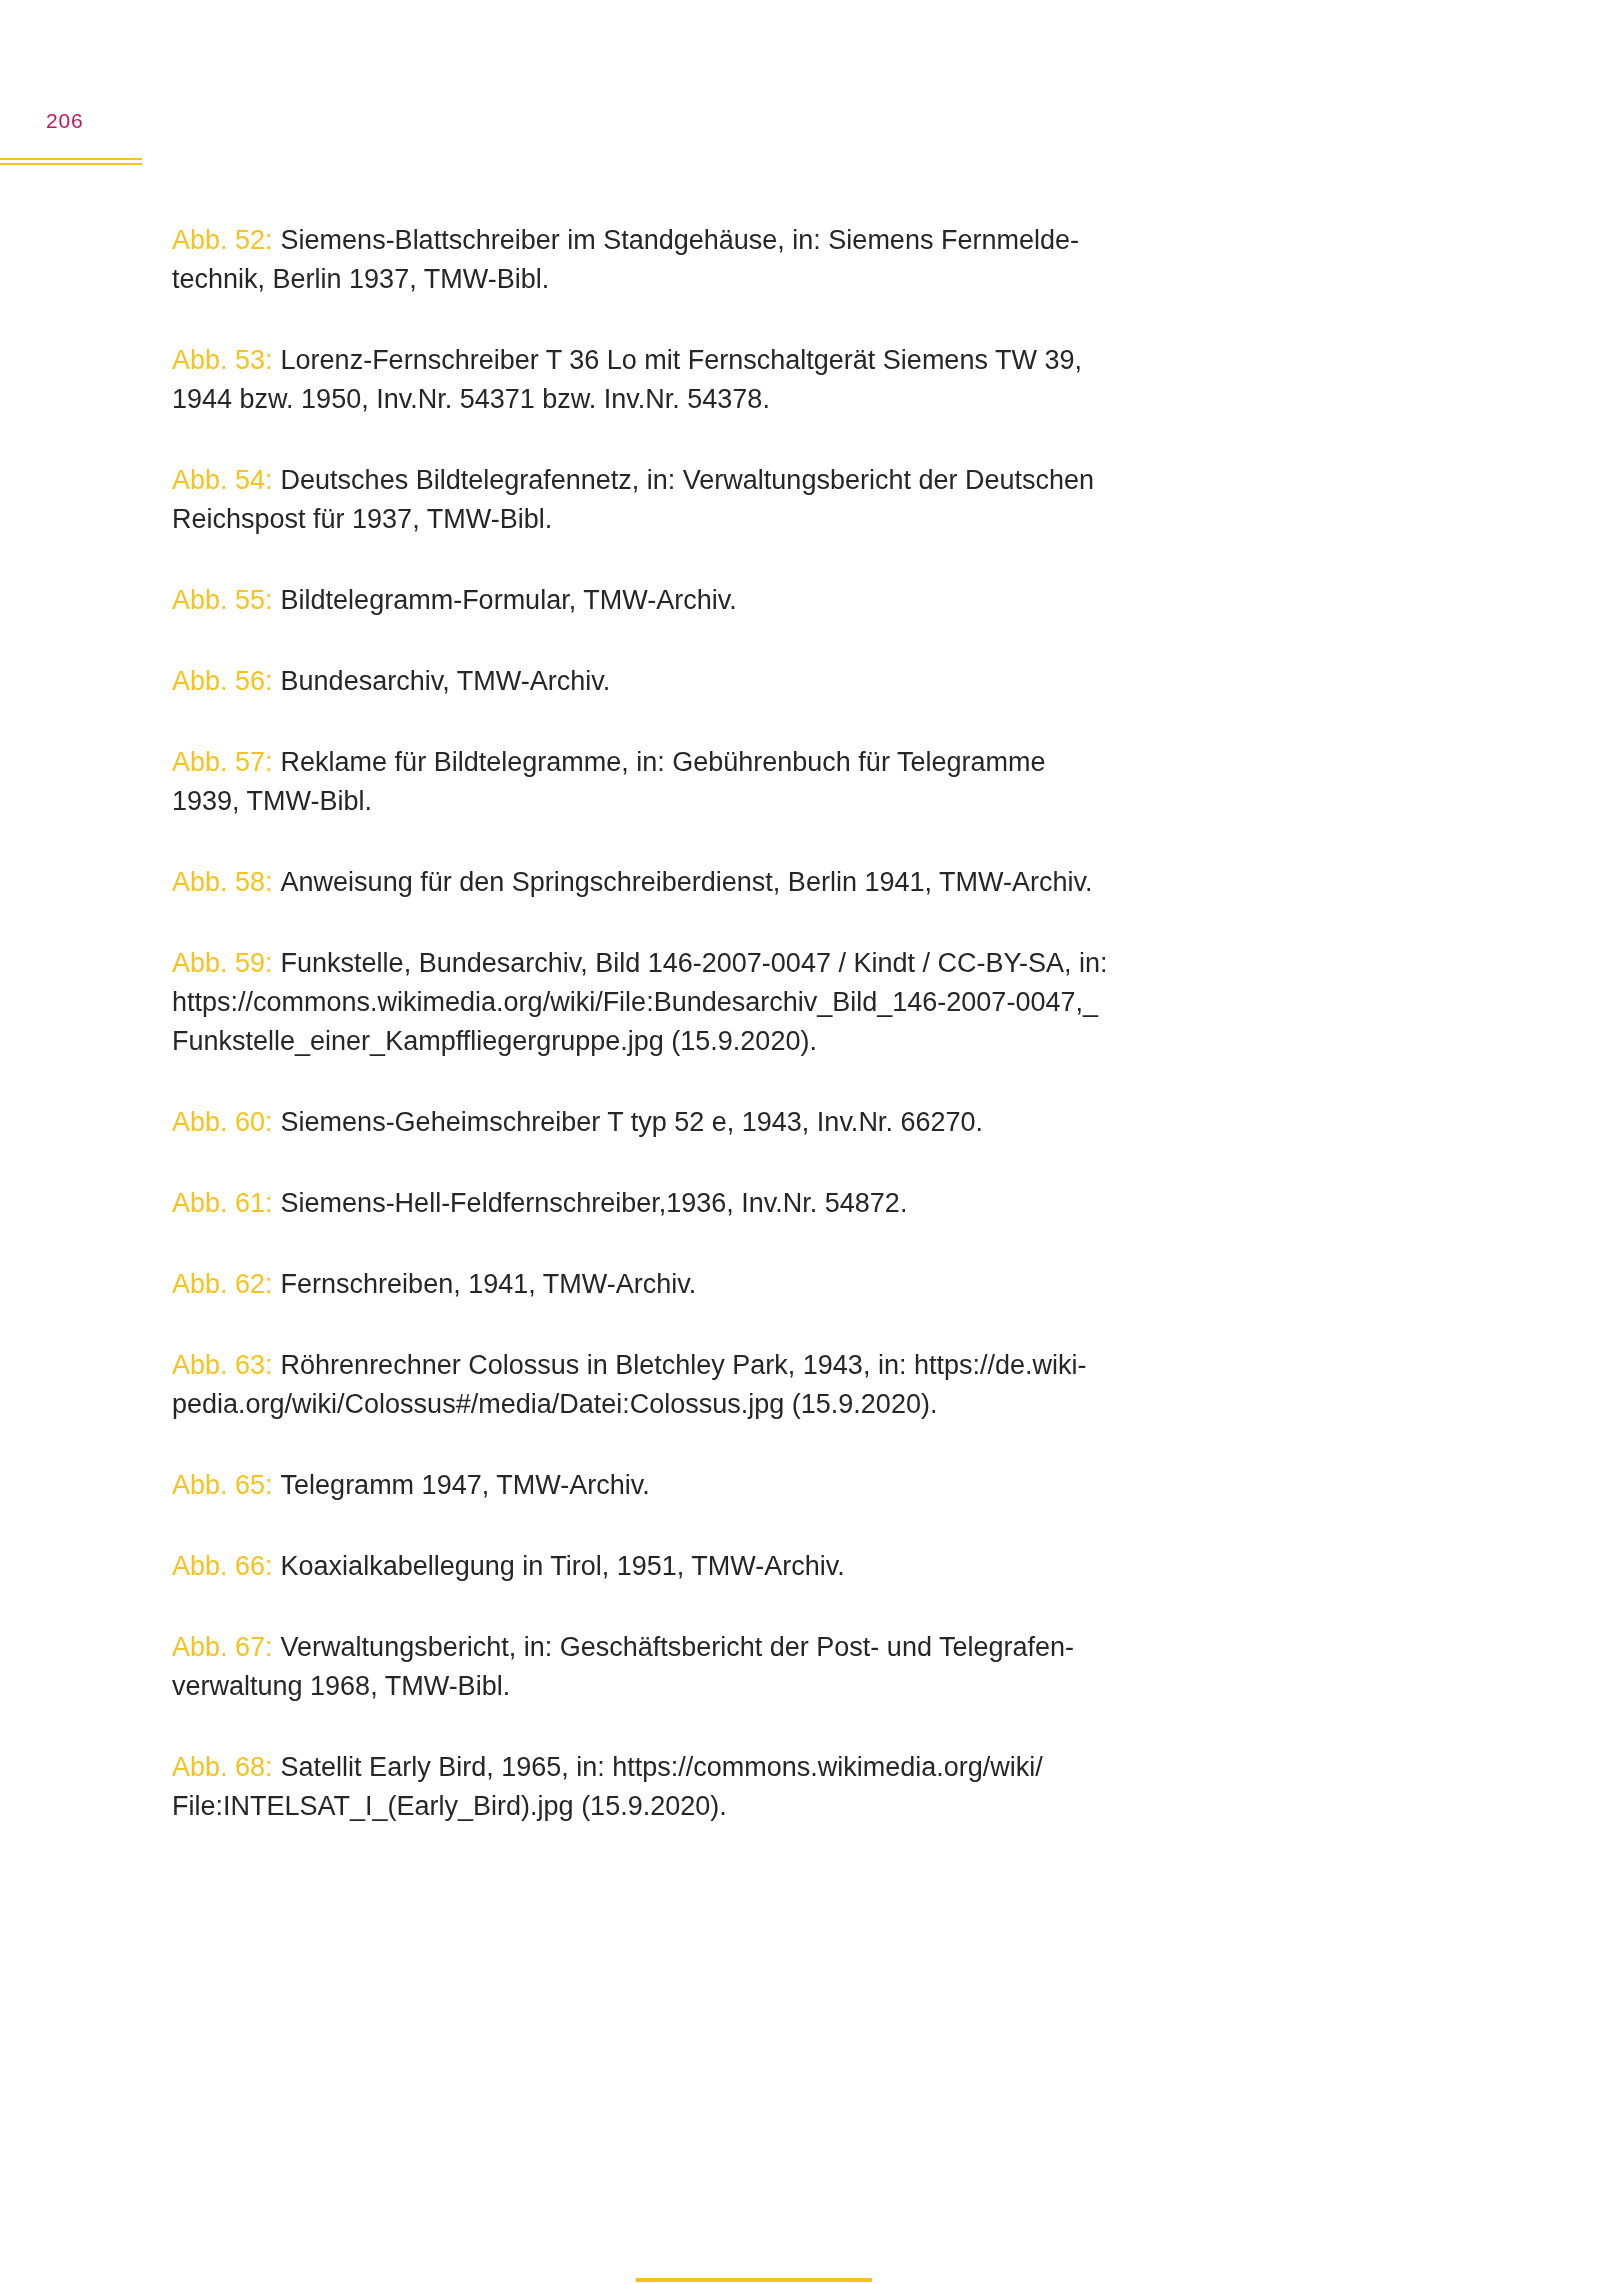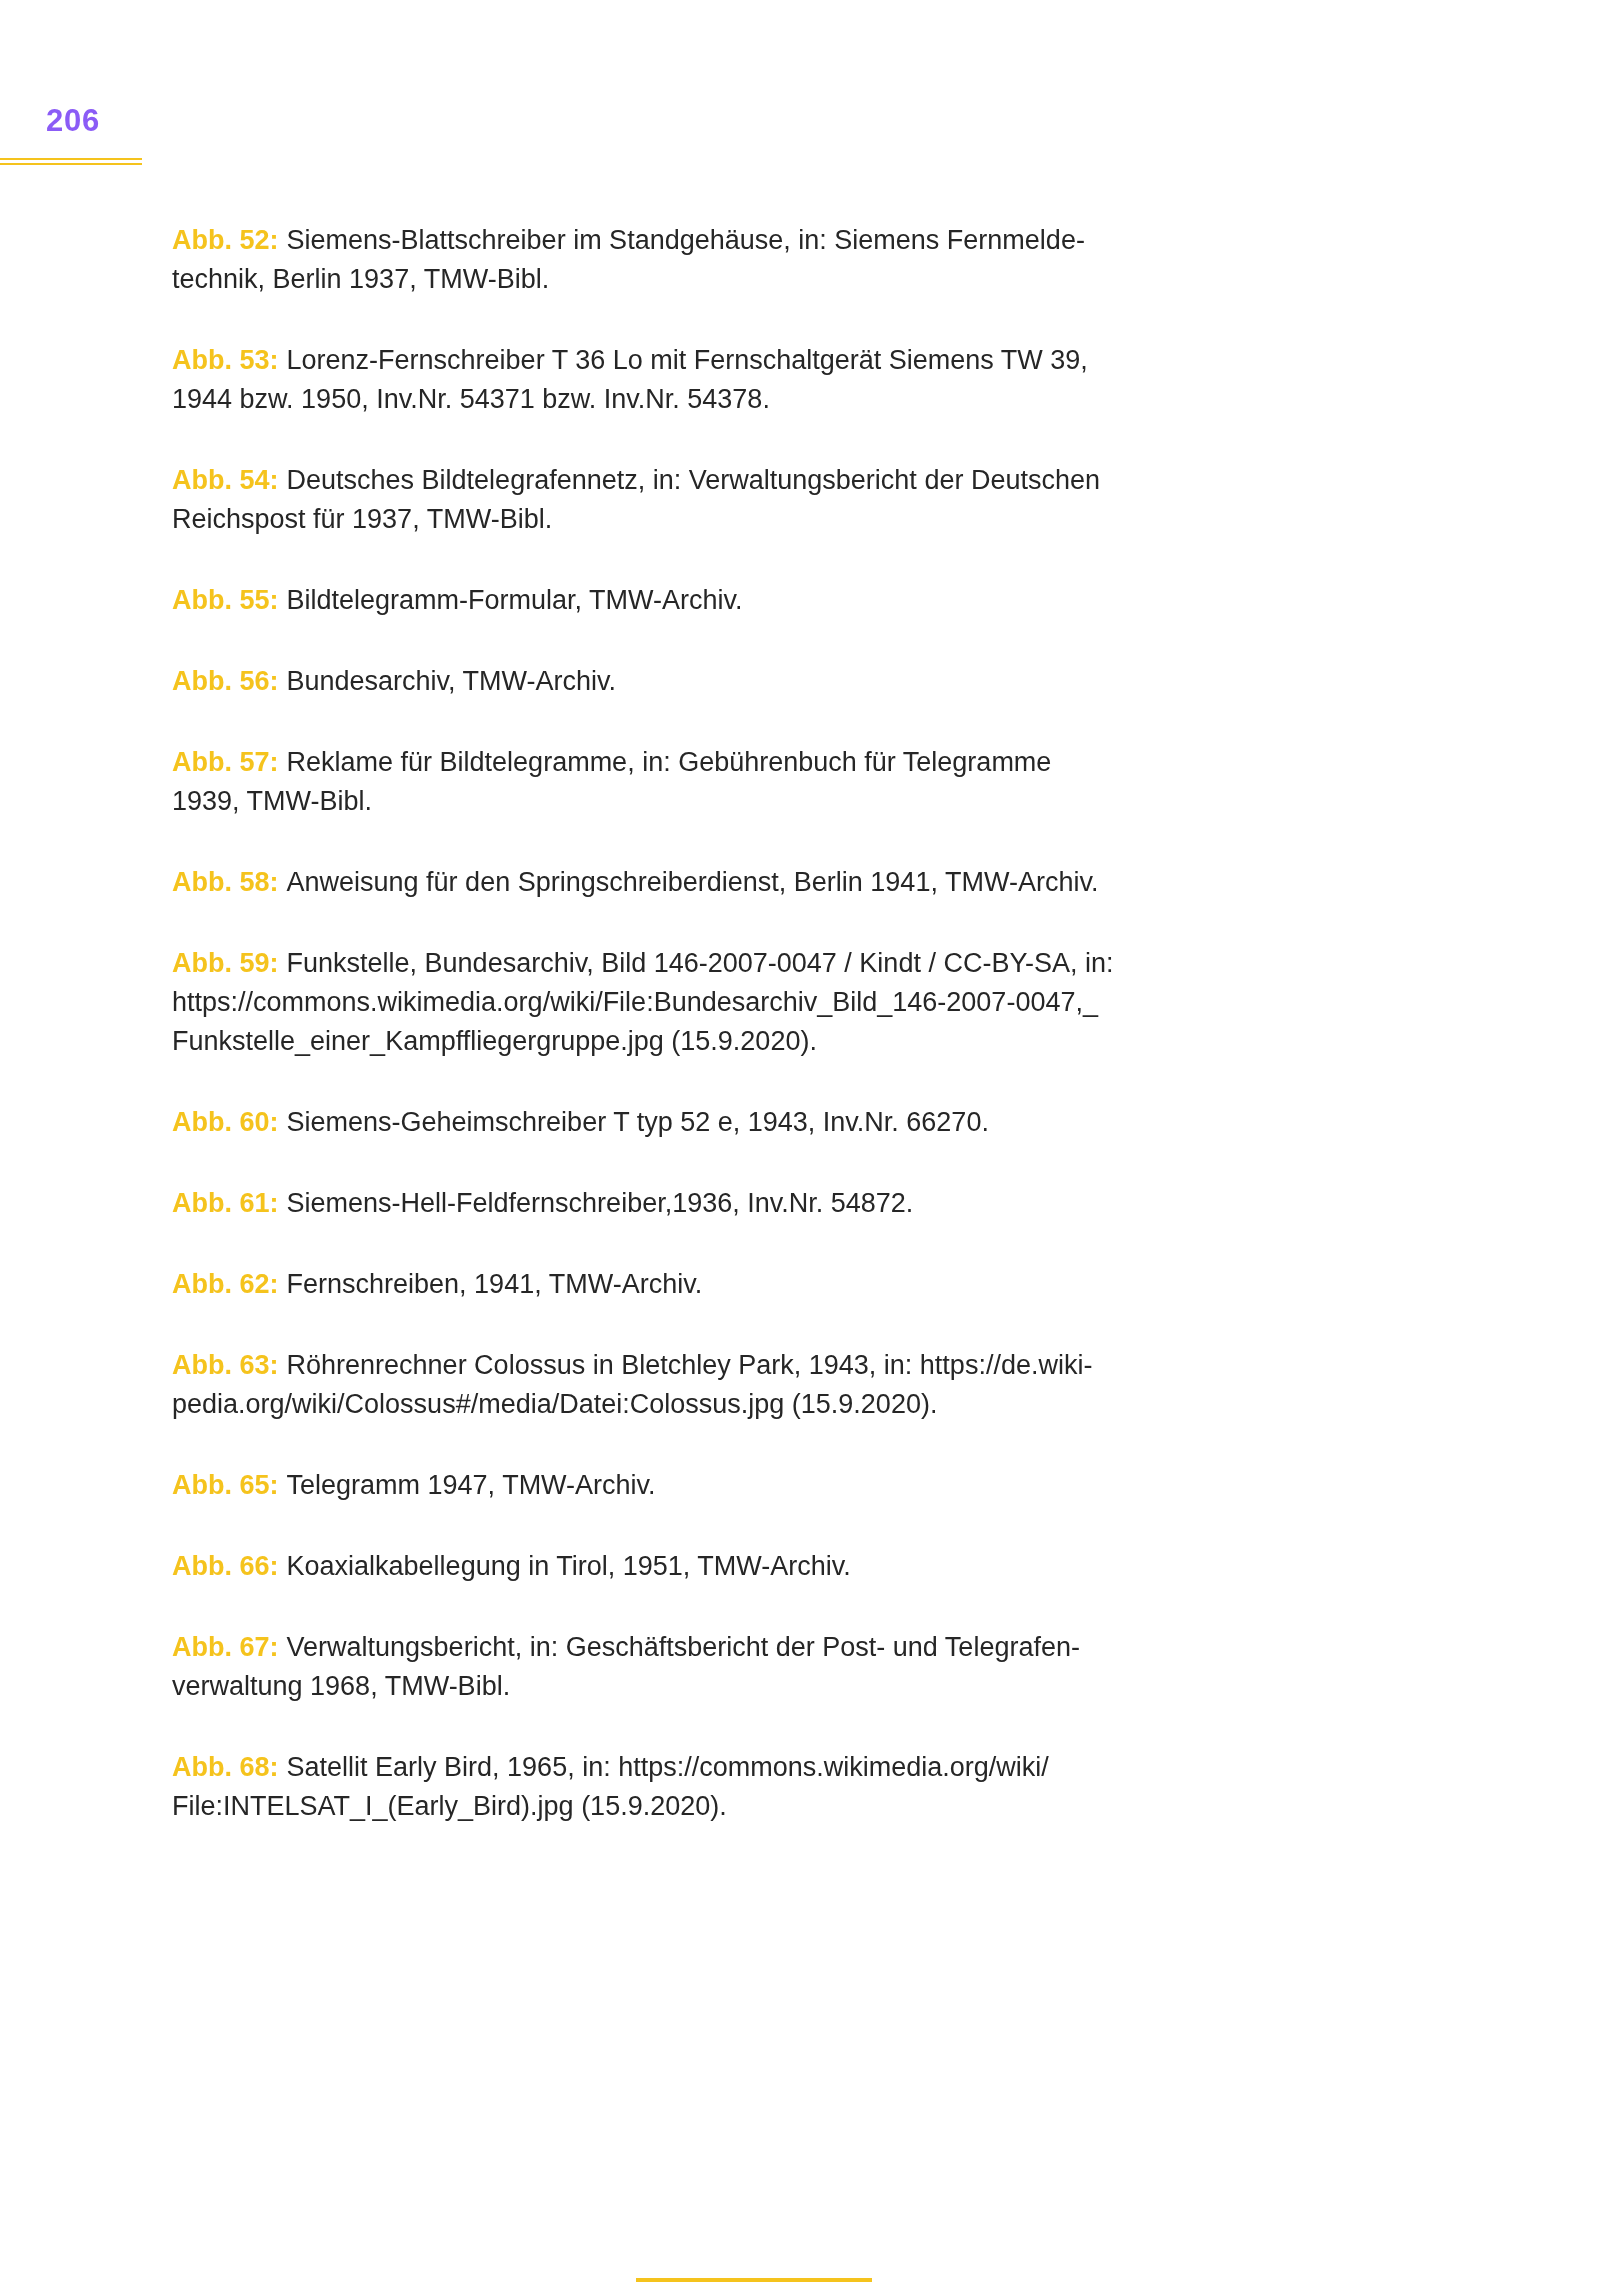--- a/index.html
+++ b/index.html
@@ -12,25 +12,25 @@
     width: 1618px;
     height: 2284px;
     background: #ffffff;
     overflow: hidden;
     font-family: "Liberation Sans", sans-serif;
   }
   .pagenum {
     position: absolute;
     left: 46px;
     top: 105px;
-    font-size: 31px;
+    font-size: 21px;
     line-height: 32px;
-    font-weight: 700;
+    font-weight: 400;
     letter-spacing: 0.8px;
-    color: #8b5cf6;
+    color: #be185d;
   }
   .header-rule {
     position: absolute;
     left: 0;
     top: 158px;
     width: 142px;
     height: 3.2px;
     border-top: 2.4px solid #F5C31D;
     border-bottom: 2.4px solid #F5C31D;
     box-sizing: content-box;
@@ -42,21 +42,21 @@
     width: 1295px;
   }
   .entry {
     margin: 0 0 42px 0;
     font-size: 27px;
     line-height: 39px;
     font-weight: 400;
     color: #262626;
   }
   .entry .lbl {
-    font-weight: 700;
+    font-weight: 400;
     color: #F5C31D;
     margin-right: 8px;
   }
   .entry .txt {
     white-space: pre-line;
   }
   .footer-rule {
     position: absolute;
     left: 636px;
     bottom: 1.6px;

